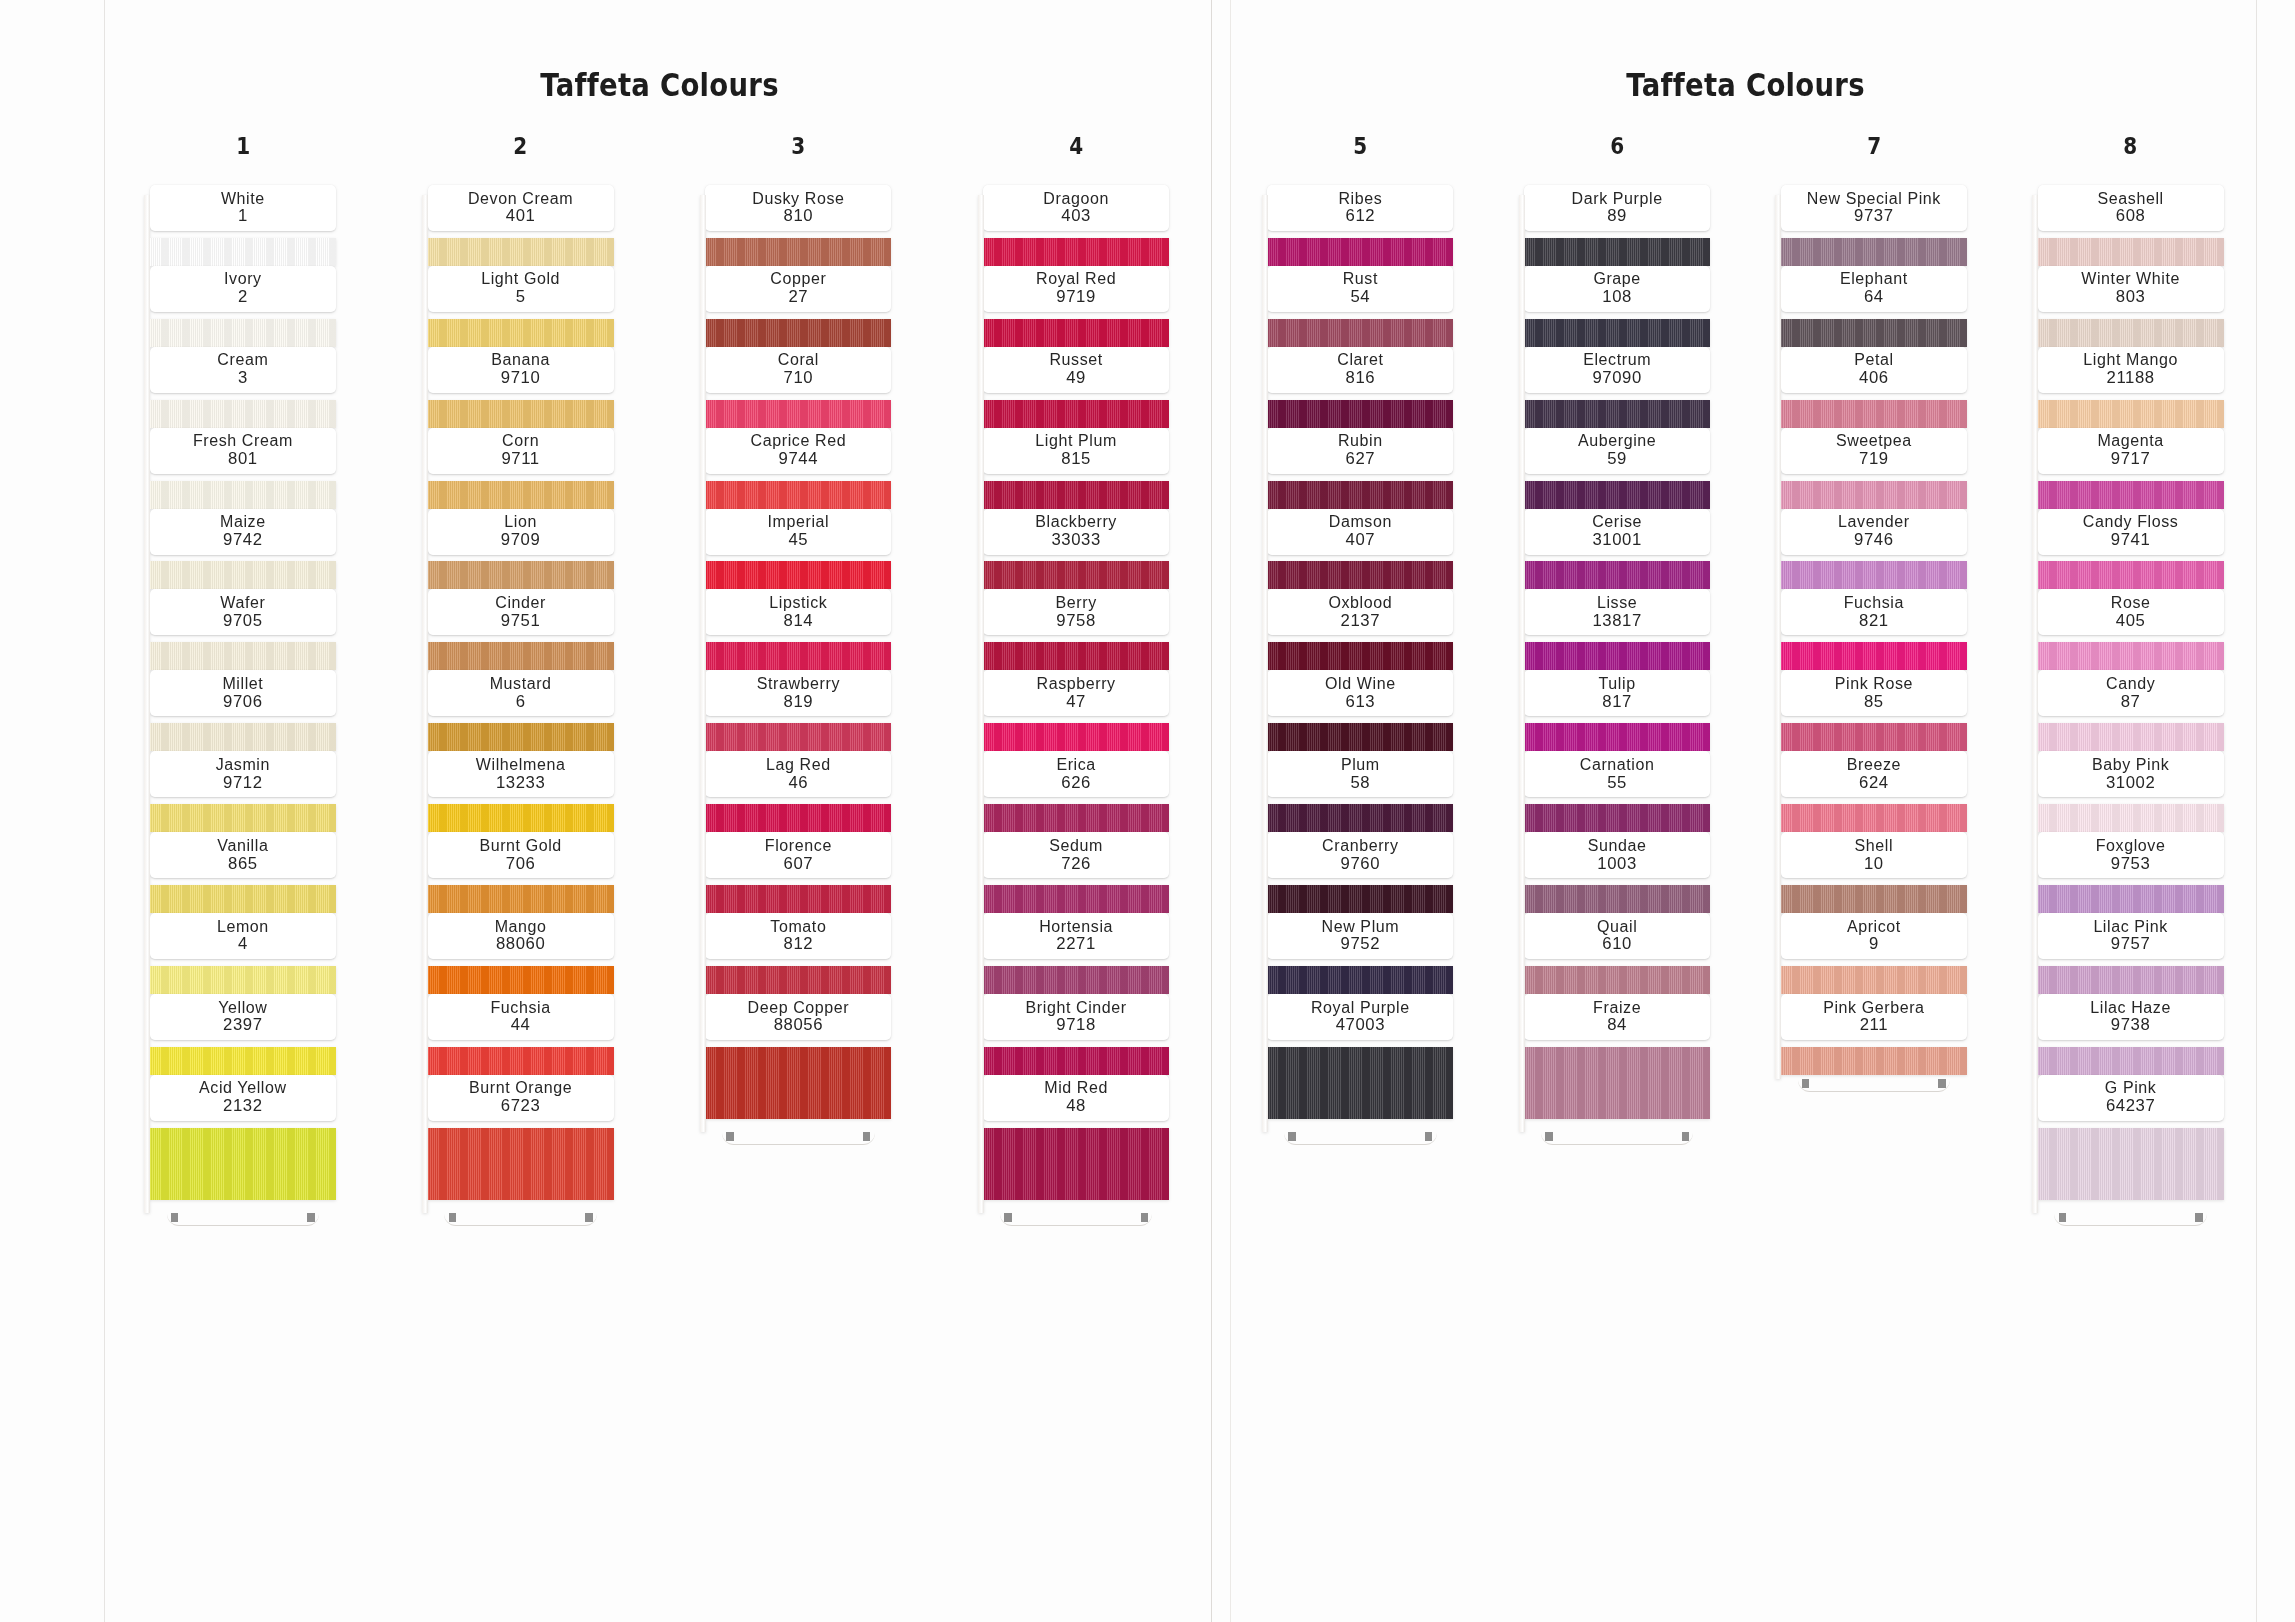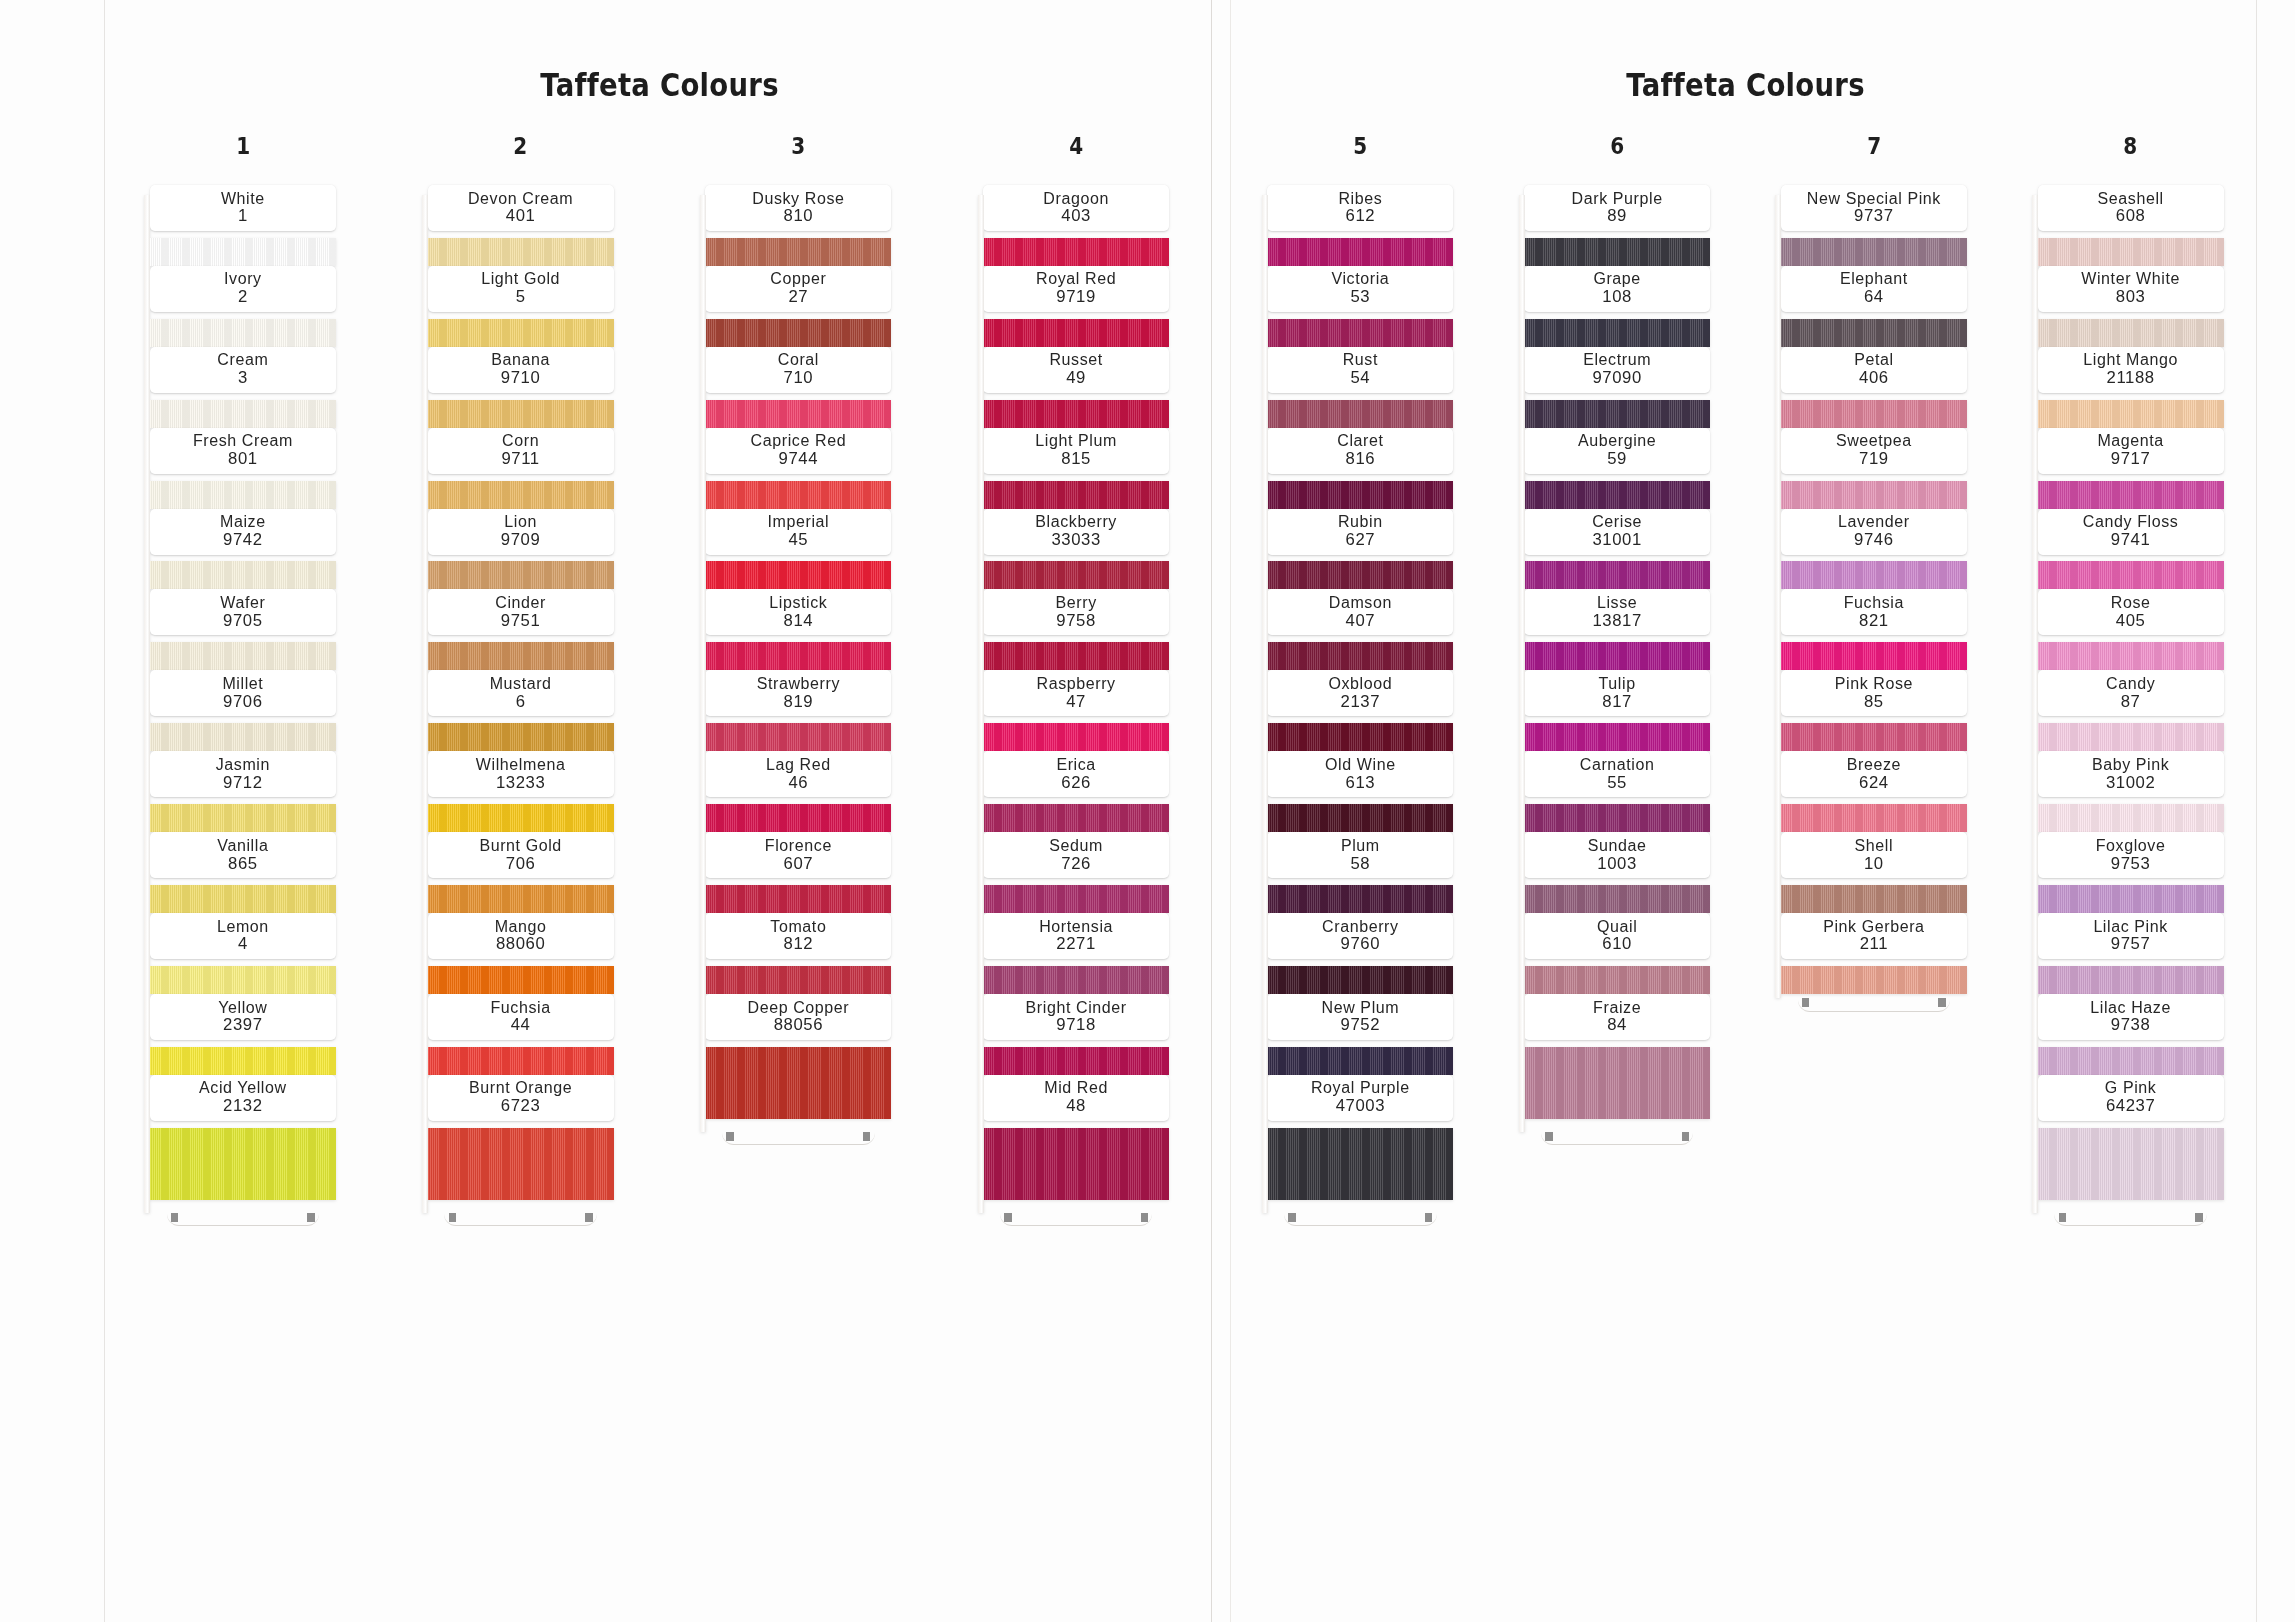--- a/index.html
+++ b/index.html
@@ -601,27 +601,20 @@
             <div class="binding"></div>
             <div class="swatch">
               <div class="label-card">
                 <span class="swatch-name">Ribes</span>
                 <span class="swatch-code">612</span>
               </div>
               <div class="ribbon" style="--c: #b5166a;"></div>
             </div>
             <div class="swatch">
               <div class="label-card">
-                <span class="swatch-name">Victoria</span>
-                <span class="swatch-code">53</span>
-              </div>
-              <div class="ribbon" style="--c: #a3205b;"></div>
-            </div>
-            <div class="swatch">
-              <div class="label-card">
                 <span class="swatch-name">Rust</span>
                 <span class="swatch-code">54</span>
               </div>
               <div class="ribbon" style="--c: #9e4a61;"></div>
             </div>
             <div class="swatch">
               <div class="label-card">
                 <span class="swatch-name">Claret</span>
                 <span class="swatch-code">816</span>
               </div>
@@ -840,20 +833,27 @@
             </div>
             <div class="swatch">
               <div class="label-card">
                 <span class="swatch-name">Shell</span>
                 <span class="swatch-code">10</span>
               </div>
               <div class="ribbon" style="--c: #b78575;"></div>
             </div>
             <div class="swatch">
               <div class="label-card">
+                <span class="swatch-name">Apricot</span>
+                <span class="swatch-code">9</span>
+              </div>
+              <div class="ribbon" style="--c: #edad96;"></div>
+            </div>
+            <div class="swatch">
+              <div class="label-card">
                 <span class="swatch-name">Pink Gerbera</span>
                 <span class="swatch-code">211</span>
               </div>
               <div class="ribbon" style="--c: #e9a38f;"></div>
             </div>
           </div>
           <div class="tie">
             <div class="thread"></div>
             <div class="stud a"></div>
             <div class="stud b"></div>

